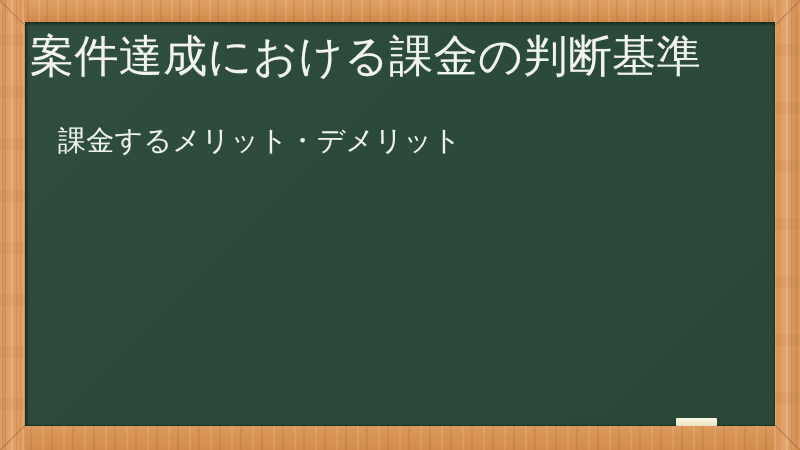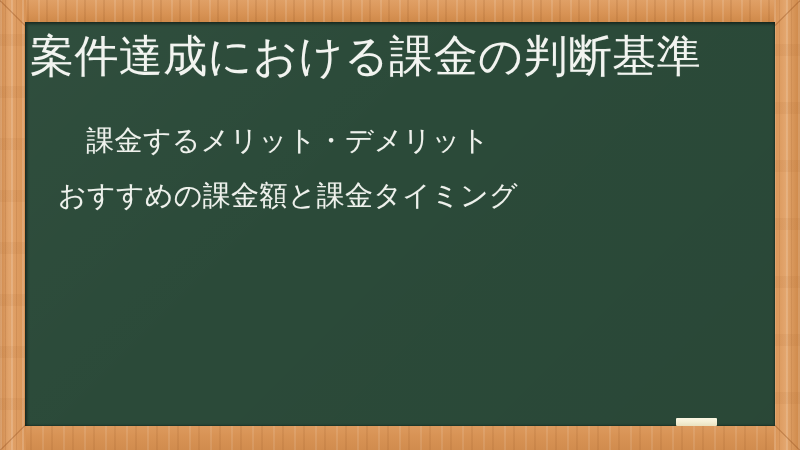--- a/index.html
+++ b/index.html
@@ -235,21 +235,20 @@
   <div class="miter bl"></div>
   <div class="miter br"></div>
 
   <div id="chalkboard">
     <div id="board-content">
 
       <div id="board-title">案件達成における課金の判断基準</div>
 
       <ul id="board-list">
         <li class="board-list-item">課金するメリット・デメリット</li>
-        <li class="board-list-item">おすすめの課金額と課金タイミング</li>
       </ul>
 
       <div id="chalk-stick"></div>
 
     </div>
   </div>
 
 </div>
 
 </body></html>

